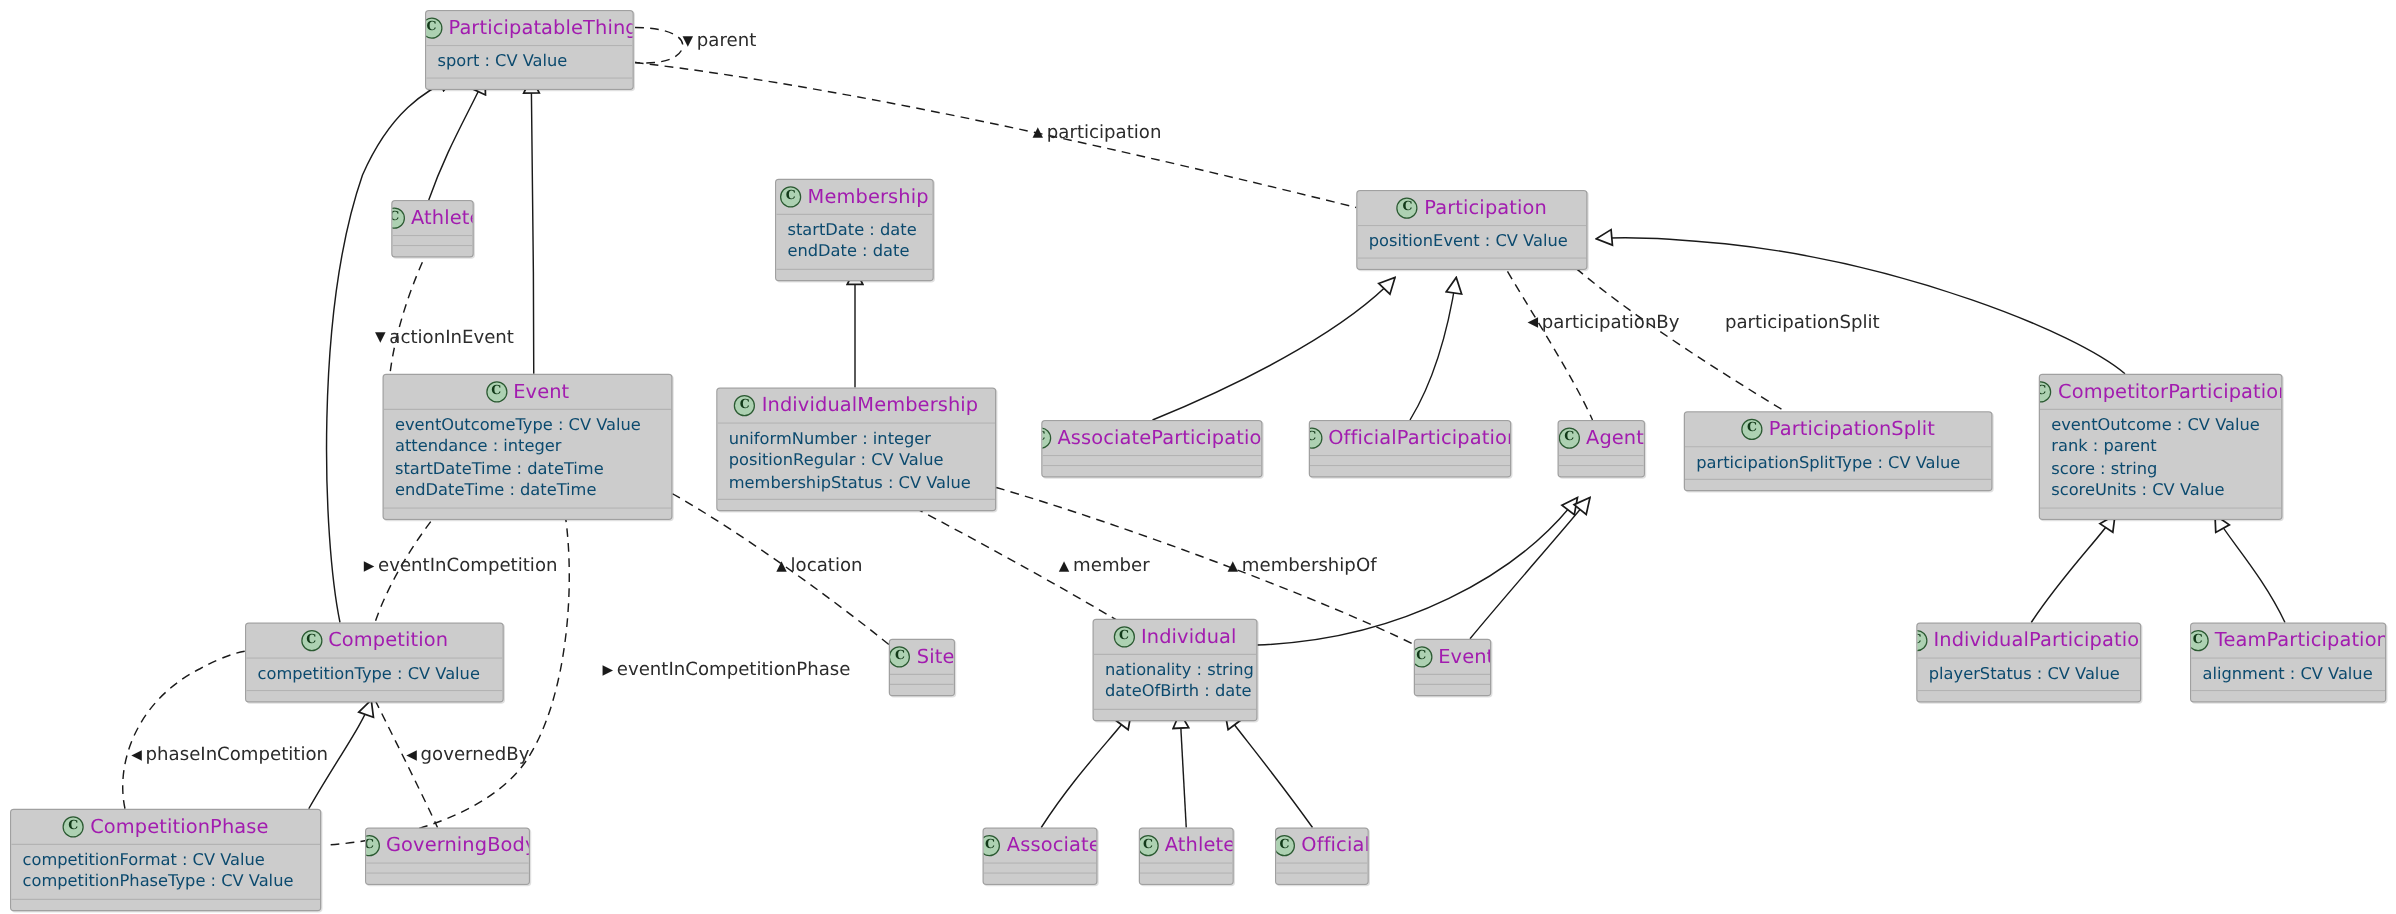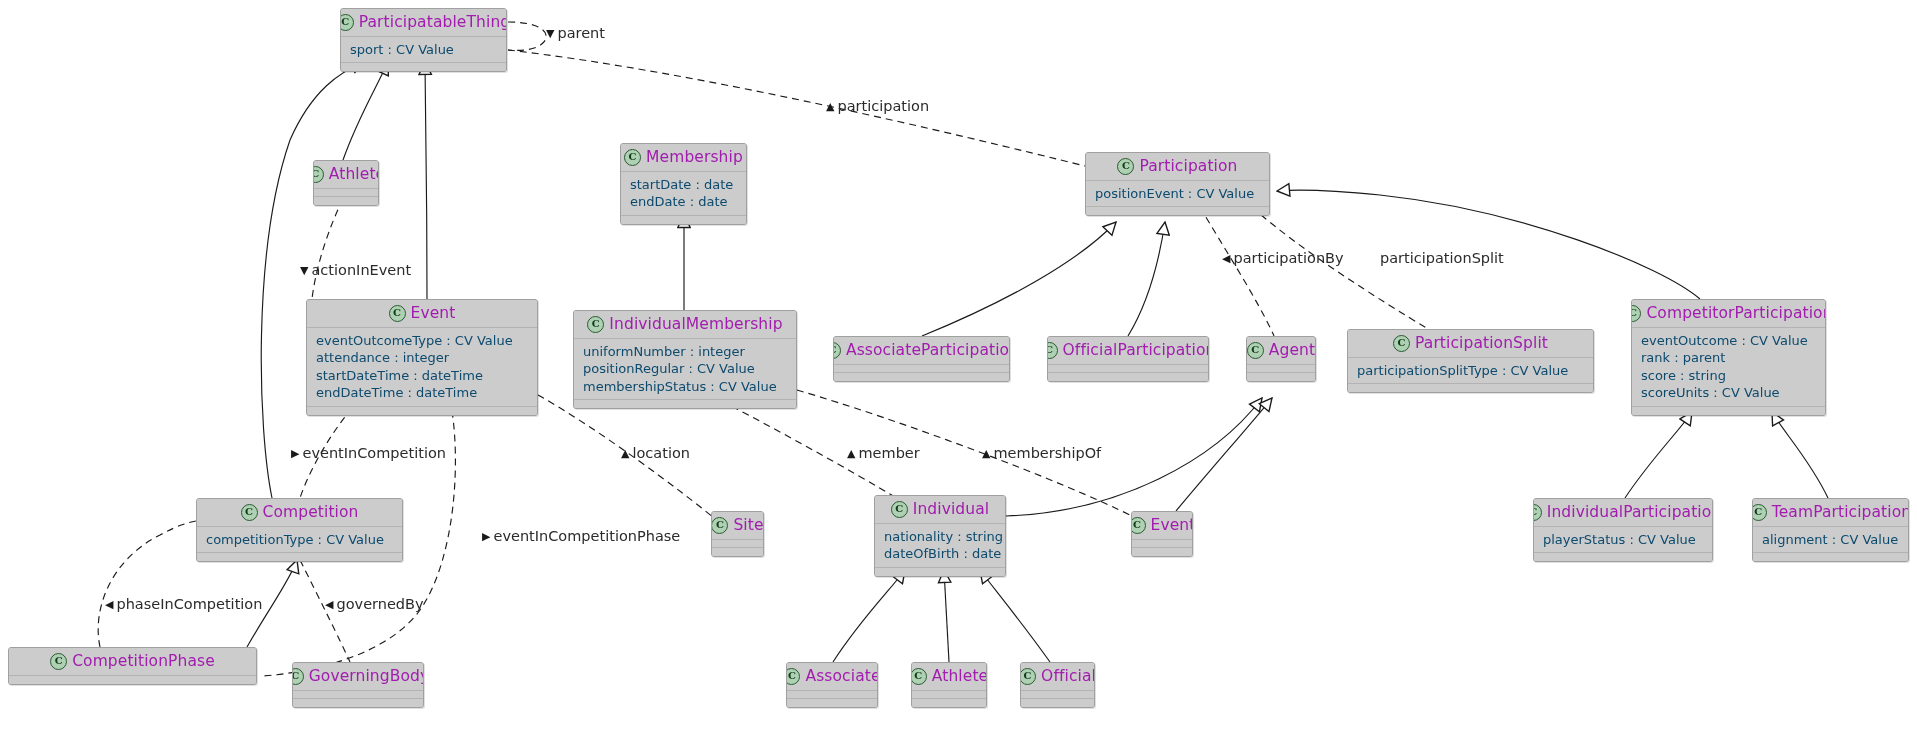--- a/index.html
+++ b/index.html
@@ -383,20 +383,24 @@
         </div>
         <div class="uml-ops"></div>
       </div>
       <div class="uml-class" style="left: 8px; top: 647px; width: 249px;">
         <div class="uml-header">
           <div class="uml-header-inner">
             <span class="class-icon">C</span>
             <span class="class-name">CompetitionPhase</span>
           </div>
         </div>
+        <div class="uml-attrs">
+          <div class="attr-line">competitionFormat : CV Value</div>
+          <div class="attr-line">competitionPhaseType : CV Value</div>
+        </div>
         <div class="uml-ops"></div>
       </div>
       <div class="uml-class" style="left: 292px; top: 662px; width: 132px;">
         <div class="uml-header">
           <div class="uml-header-inner">
             <span class="class-icon">C</span>
             <span class="class-name">GoverningBody</span>
           </div>
         </div>
         <div class="uml-attrs empty"></div>

